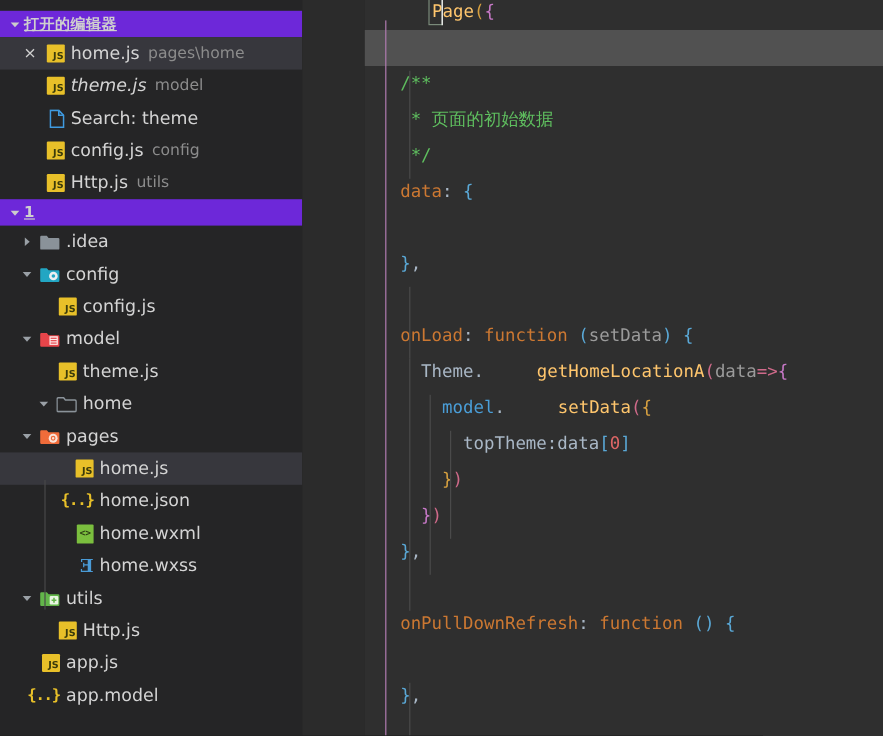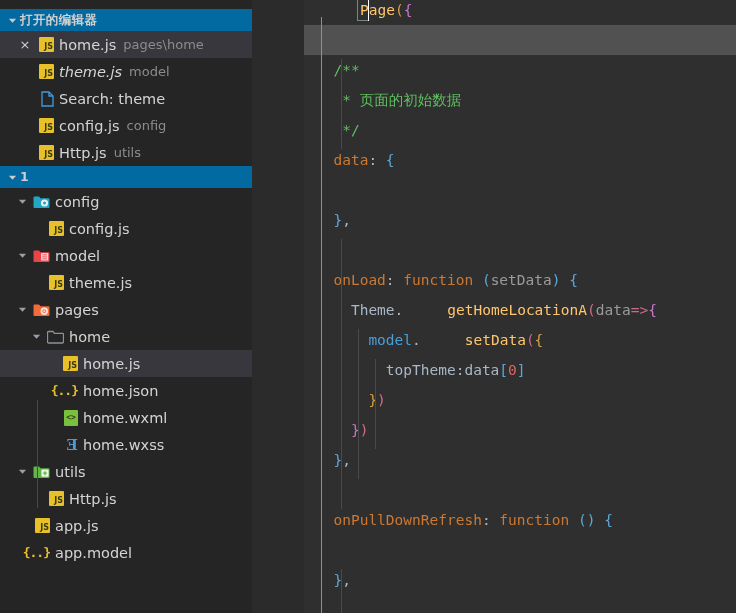--- a/index.html
+++ b/index.html
@@ -12,22 +12,23 @@
 
   
   .sidebar{
     width:252px;height:613px;position:relative;
     background:#252526;flex:0 0 252px;overflow:hidden;
   }
   .pane-header{
     height:22px;line-height:22px;
     display:flex;align-items:center;
     color:#cccccc;font-size:11px;font-weight:bold;
-    letter-spacing:.4px;background:#0369a1;
+    letter-spacing:.4px;background:#6d28d9;
     padding-left:4px;
+    text-decoration:underline;
   }
   .pane-header.first{margin-top:9px;}
   .twisty{
     width:16px;height:16px;flex:0 0 16px;
     display:inline-flex;align-items:center;justify-content:center;
     color:#cccccc;font-size:9px;line-height:1;
   }
   .twisty.collapsed svg{transform:rotate(-90deg);}
   .pane-title{font-size:12.5px;font-weight:bold;color:#cfcfcf;}
 
@@ -178,20 +179,34 @@
         <svg width="9" height="9" viewBox="0 0 10 10">
             <path d="M1 3 L5 7.5 L9 3 Z" fill="#cccccc"></path>
           </svg>
       </span>
       <span class="pane-title">1</span>
     </div>
 
     <div class="rows" id="explorer-rows">
         <div class="row">
           <span class="indent" style="flex: 0 0 14px;"></span>
+          <span class="twisty collapsed">
+            <svg width="9" height="9" viewBox="0 0 10 10">
+              <path d="M1 3 L5 7.5 L9 3 Z" fill="#9aa0a6"></path>
+            </svg>
+          </span>
+          <span class="ficon">
+            <svg width="17" height="14" viewBox="0 0 17 14">
+              <path d="M0.5 2.5 a1 1 0 0 1 1-1 H6 l1.5 1.8 H15.5 a1 1 0 0 1 1 1 V12 a1 1 0 0 1-1 1 H1.5 a1 1 0 0 1-1-1 Z" fill="#8a9299"></path>
+            </svg>
+          </span>
+          <span class="label">.idea</span>
+        </div>
+        <div class="row">
+          <span class="indent" style="flex: 0 0 14px;"></span>
           <span class="twisty">
             <svg width="9" height="9" viewBox="0 0 10 10">
               <path d="M1 3 L5 7.5 L9 3 Z" fill="#9aa0a6"></path>
             </svg>
           </span>
           <span class="ficon">
             <svg width="17" height="14" viewBox="0 0 17 14">
               <path d="M0.5 2.5 a1 1 0 0 1 1-1 H6 l1.5 1.8 H15.5 a1 1 0 0 1 1 1 V12 a1 1 0 0 1-1 1 H1.5 a1 1 0 0 1-1-1 Z" fill="#22a6c3"></path>
               <circle cx="11.5" cy="8" r="3.6" fill="#eceff1"></circle>
               <circle cx="11.5" cy="8" r="1.5" fill="#22a6c3"></circle>
@@ -227,48 +242,48 @@
         </div>
         <div class="row">
           <span class="indent" style="flex: 0 0 28px;"></span>
           <span class="twisty"></span>
           <span class="ficon">
             <span class="js-badge">JS</span>
           </span>
           <span class="label">theme.js</span>
         </div>
         <div class="row">
+          <span class="indent" style="flex: 0 0 28px;"></span>
+          <span class="twisty">
+            <svg width="9" height="9" viewBox="0 0 10 10">
+              <path d="M1 3 L5 7.5 L9 3 Z" fill="#9aa0a6"></path>
+            </svg>
+          </span>
+          <span class="ficon">
+            <svg width="17" height="14" viewBox="0 0 17 14">
+              <path d="M0.5 2.5 a1 1 0 0 1 1-1 H6 l1.5 1.8 H15.5 a1 1 0 0 1 1 1 V12 a1 1 0 0 1-1 1 H1.5 a1 1 0 0 1-1-1 Z" fill="none" stroke="#8a9299" stroke-width="1.3"></path>
+            </svg>
+          </span>
+          <span class="label">home</span>
+        </div>
+        <div class="row">
           <span class="indent" style="flex: 0 0 14px;"></span>
           <span class="twisty">
             <svg width="9" height="9" viewBox="0 0 10 10">
               <path d="M1 3 L5 7.5 L9 3 Z" fill="#9aa0a6"></path>
             </svg>
           </span>
           <span class="ficon">
             <svg width="17" height="14" viewBox="0 0 17 14">
               <path d="M0.5 2.5 a1 1 0 0 1 1-1 H6 l1.5 1.8 H15.5 a1 1 0 0 1 1 1 V12 a1 1 0 0 1-1 1 H1.5 a1 1 0 0 1-1-1 Z" fill="#f06c3a"></path>
               <circle cx="11.3" cy="8.2" r="3.7" fill="#fbe3d8"></circle>
               <circle cx="11.3" cy="8.2" r="1.5" fill="none" stroke="#f06c3a" stroke-width="1"></circle>
             </svg>
           </span>
           <span class="label">pages</span>
-        </div>
-        <div class="row">
-          <span class="indent" style="flex: 0 0 28px;"></span>
-          <span class="twisty">
-            <svg width="9" height="9" viewBox="0 0 10 10">
-              <path d="M1 3 L5 7.5 L9 3 Z" fill="#9aa0a6"></path>
-            </svg>
-          </span>
-          <span class="ficon">
-            <svg width="17" height="14" viewBox="0 0 17 14">
-              <path d="M0.5 2.5 a1 1 0 0 1 1-1 H6 l1.5 1.8 H15.5 a1 1 0 0 1 1 1 V12 a1 1 0 0 1-1 1 H1.5 a1 1 0 0 1-1-1 Z" fill="none" stroke="#8a9299" stroke-width="1.3"></path>
-            </svg>
-          </span>
-          <span class="label">home</span>
         </div>
         <div class="row selected">
           <span class="indent" style="flex: 0 0 42px;"></span>
           <span class="twisty"></span>
           <span class="ficon">
             <span class="js-badge">JS</span>
           </span>
           <span class="label">home.js</span>
         </div>
         <div class="row">

